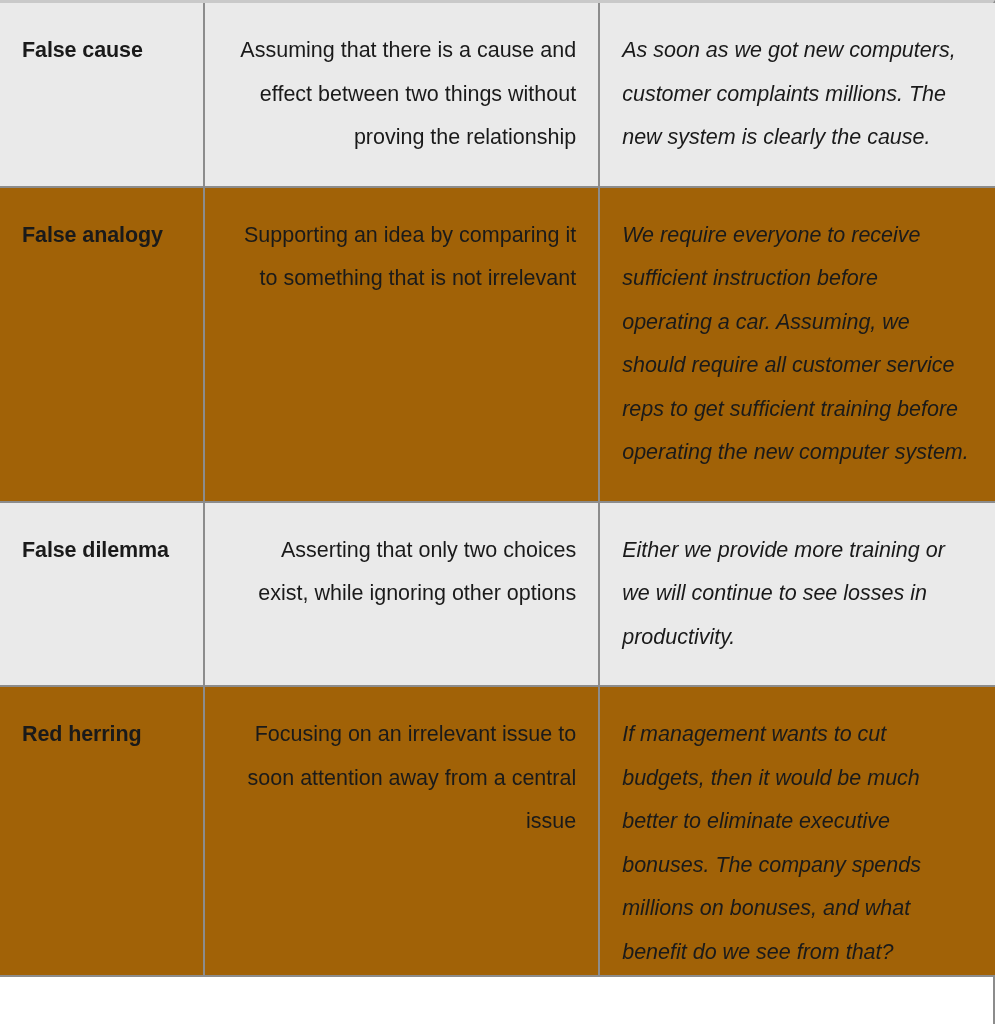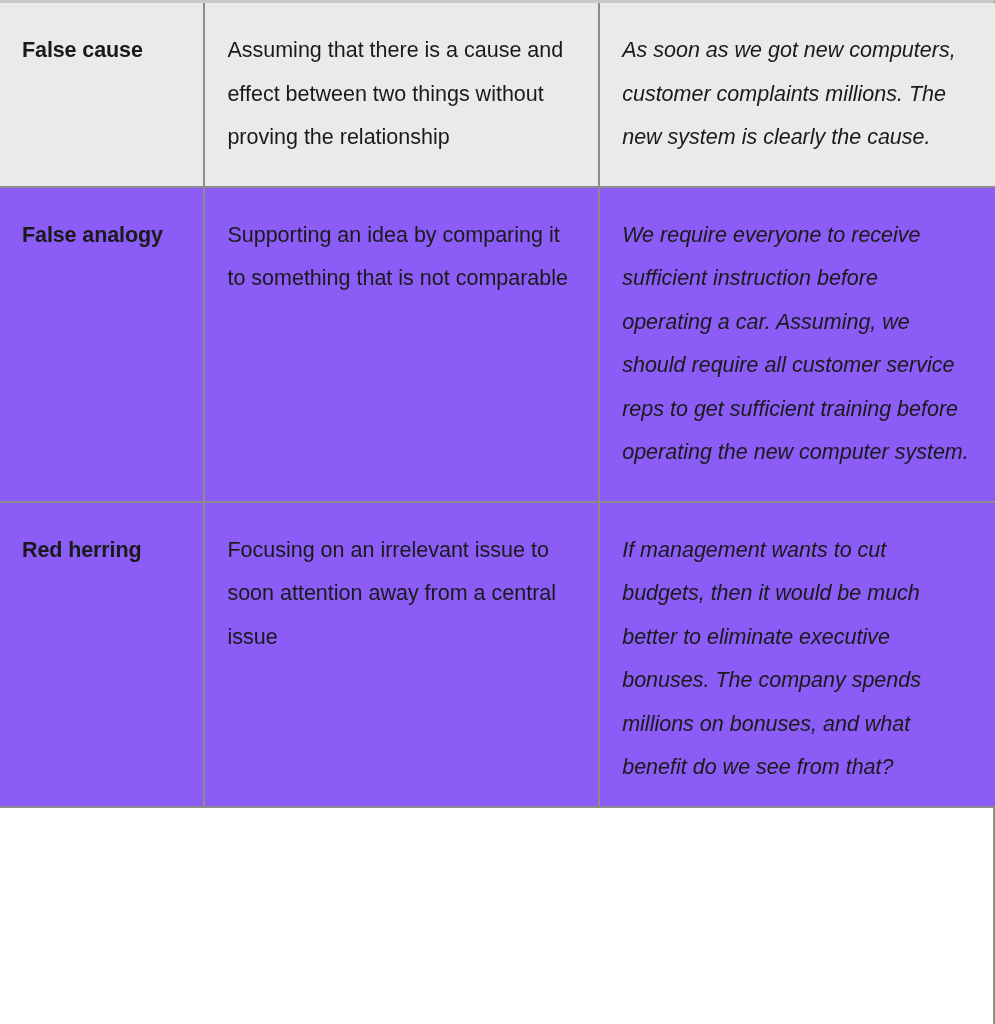--- a/index.html
+++ b/index.html
@@ -55,33 +55,34 @@
   td.term {
     font-weight: bold;
     font-size: 21px;
     letter-spacing: -0.1px;
     padding-left: 22px;
   }
   td.definition {
     font-weight: normal;
     padding-left: 24px;
     padding-right: 30px;
+    text-align: right;
   }
   td.example {
     font-style: italic;
     padding-left: 24px;
     padding-right: 26px;
   }
 
   tr.shaded td { background: #eaeaea; }
-  tr.plain  td { background: #8b5cf6; margin-left: 47px; }
+  tr.plain  td { background: #a16207; margin-left: 47px; }
 
   
   tr.last-row { border-bottom: none; }
-  tr.last-row td { padding-bottom: 16px; }
+  tr.last-row td { padding-bottom: 1px; }
 </style>
 </head>
 <body>
 
 <div class="table-wrap">
   <table class="fallacy-table">
     <colgroup>
       <col class="c-term">
       <col class="c-def">
       <col class="c-ex">
@@ -89,24 +90,29 @@
     <tbody>
 
       <tr class="shaded">
         <td class="term">False cause</td>
         <td class="definition">Assuming that there is a cause and effect between two things without proving the relationship</td>
         <td class="example">As soon as we got new computers, customer complaints millions. The new system is clearly the cause.</td>
       </tr>
 
       <tr class="plain">
         <td class="term">False analogy</td>
-        <td class="definition">Supporting an idea by comparing it to something that is not comparable</td>
+        <td class="definition">Supporting an idea by comparing it to something that is not irrelevant</td>
         <td class="example">We require everyone to receive sufficient instruction before operating a car. Assuming, we should require all customer service reps to get sufficient training before operating the new computer system.</td>
       </tr>
 
+      <tr class="shaded">
+        <td class="term">False dilemma</td>
+        <td class="definition">Asserting that only two choices exist, while ignoring other options</td>
+        <td class="example">Either we provide more training or we will continue to see losses in productivity.</td>
+      </tr>
 
       <tr class="plain last-row">
         <td class="term">Red herring</td>
         <td class="definition">Focusing on an irrelevant issue to soon attention away from a central issue</td>
         <td class="example">If management wants to cut budgets, then it would be much better to eliminate executive bonuses. The company spends millions on bonuses, and what benefit do we see from that?</td>
       </tr>
 
     </tbody>
   </table>
 </div>

